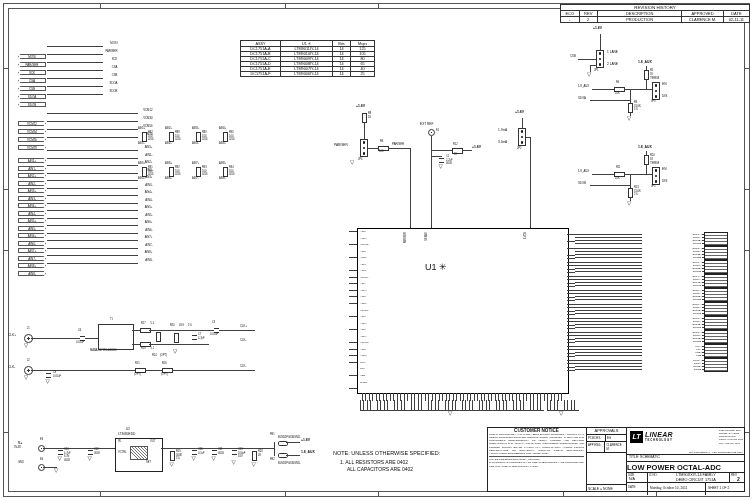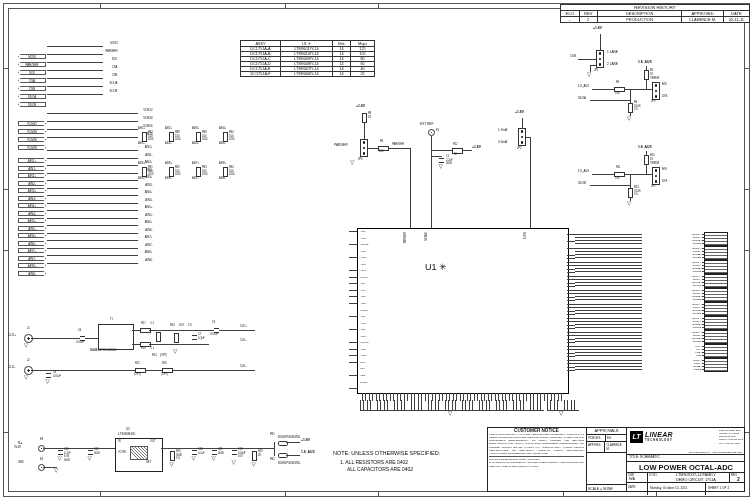--- a/index.html
+++ b/index.html
@@ -617,21 +617,21 @@
     <div style="position:absolute;right:2px;top:2px;text-align:left;font-size:2.4px;line-height:1.3">
       <div>1630 McCarthy Blvd.</div>
       <div>Milpitas, CA 95035</div>
       <div>www.linear.com</div>
       <div>Phone: (408)432-1900</div>
       <div>Fax: (408)434-0507</div>
     </div>
     <div style="position:absolute;bottom:1px;right:2px;font-size:2.3px">LTC CONFIDENTIAL - FOR CUSTOMER USE ONLY</div>
   </div>
   <div class="cell" style="left:627px;top:455px;width:118px;height:7px;border-bottom:0.8px solid #222;font-size:3.4px;padding-left:2px">TITLE: SCHEMATIC</div>
-  <div class="cell" style="left:627px;top:462px;width:118px;height:11px;border-bottom:0.8px solid #222;font-size:7.5px;font-weight:600;text-align:center;line-height:11px">LOW POWER OCTAL-ADC</div>
+  <div class="cell" style="left:627px;top:462px;width:118px;height:11px;border-bottom:0.8px solid #222;font-size:7.5px;font-weight:600;text-align:left;line-height:11px">LOW POWER OCTAL-ADC</div>
   <div class="cell" style="left:627px;top:473px;width:118px;height:10px;border-bottom:0.8px solid #222">
     <span class="x" style="left:1px;top:0;font-size:2.8px">SIZE</span>
     <span class="x" style="left:2px;top:4px;font-size:3.6px">N/A</span>
     <span class="x bdl" style="left:20px;top:0;height:10px;width:14px;font-size:2.8px;padding-left:1px">IC NO.</span>
     <span class="x" style="left:36px;top:0;width:66px;font-size:3.8px;text-align:center">LTM90XXIY-14 FAMILY</span>
     <span class="x" style="left:36px;top:5px;width:66px;font-size:3.8px;text-align:center">DEMO CIRCUIT 1751A</span>
     <span class="x bdl" style="left:102px;top:0;height:10px;width:16px;font-size:2.8px;padding-left:1px">REV.</span>
     <span class="x" style="left:110px;top:3px;font-size:5px;font-weight:700">2</span>
   </div>
   <div class="cell" style="left:627px;top:483px;width:118px;height:9px">

